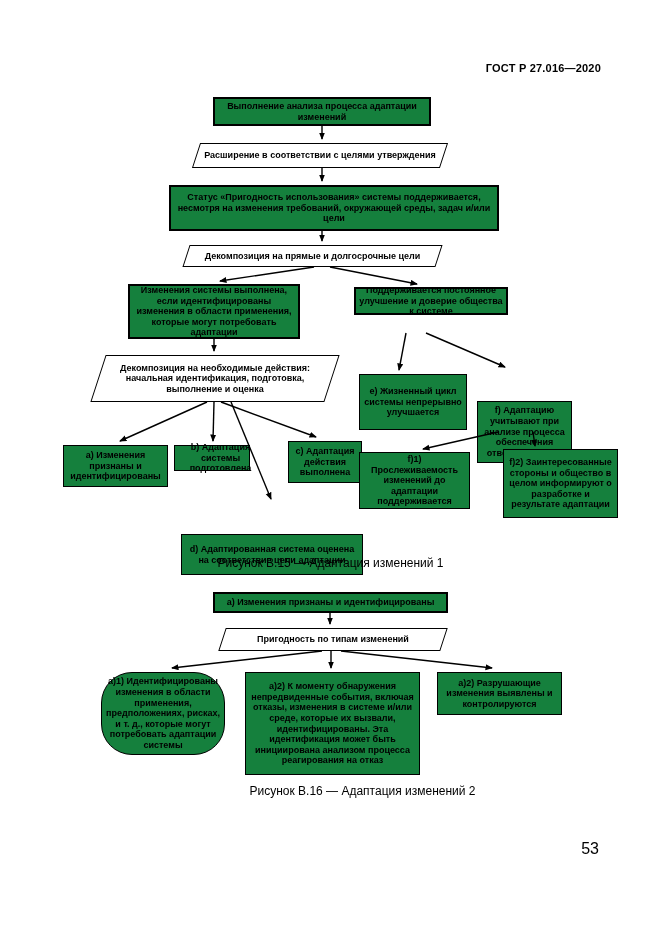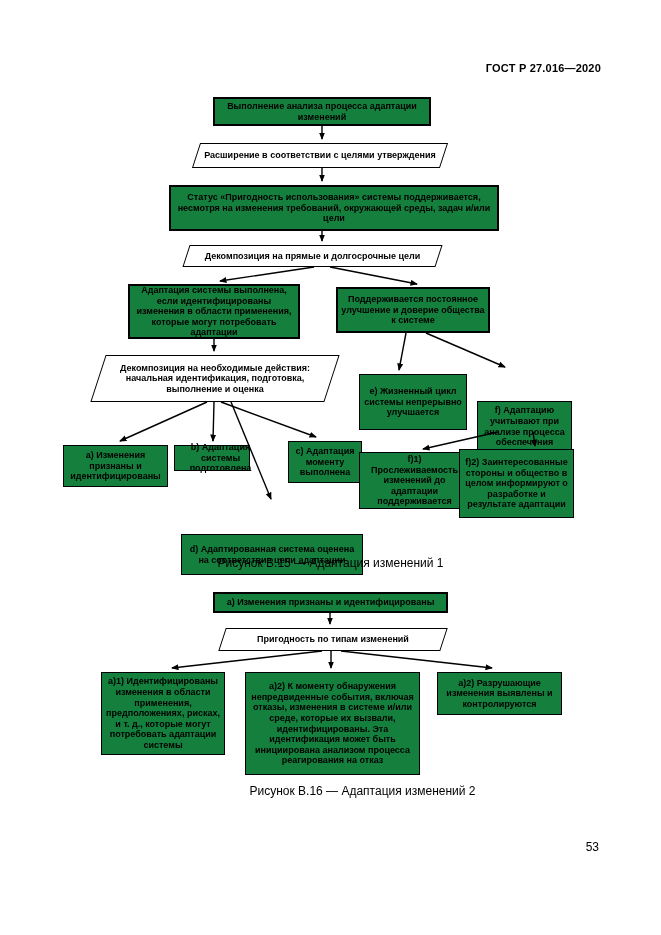--- a/index.html
+++ b/index.html
@@ -11,21 +11,21 @@
     font-family:"Liberation Sans", sans-serif;
     color:#000;
     overflow:hidden;
   }
   .hdr{
     position:absolute; top:62px; right:60px;
     font-size:11px; font-weight:bold; letter-spacing:.2px;
   }
   .pageno{
     position:absolute; top:840px; right:62px;
-    font-size:12px;
+    font-size:16px;
   }
   .box{
     position:absolute;
     border:1.5px solid #000;
     background:#15803d;
     display:flex; align-items:center; justify-content:center;
     text-align:center;
     font-size:9px; font-weight:bold; line-height:1.18;
     padding:2px 3px; box-sizing:border-box;
   }
@@ -67,55 +67,55 @@
     <div class="ptext">Расширение в соответствии с целями утверждения</div>
   </div>
 
   <div class="box thick" style="left:169px;top:185px;width:330px;height:46px;">Статус «Пригодность использования» системы поддерживается, несмотря на изменения требований, окружающей среды, задач и/или цели</div>
 
   <div class="para" style="left:180px;top:245px;width:265px;height:22px;">
     <div class="skew"></div>
     <div class="ptext">Декомпозиция на прямые и долгосрочные цели</div>
   </div>
 
-  <div class="box thick" style="left:128px;top:284px;width:172px;height:55px;">Адаптация системы выполнена, если идентифицированы изменения в области применения, которые могут потребовать адаптации</div>
+  <div class="box thick" style="left:128px;top:284px;width:172px;height:55px;">Изменения системы выполнена, если идентифицированы изменения в области применения, которые могут потребовать адаптации</div>
 
-  <div class="box thick" style="left:336px;top:287px;width:154px;height:46px;">Поддерживается постоянное улучшение и доверие общества к системе</div>
+  <div class="box thick" style="left:354px;top:287px;width:154px;height:28px;">Поддерживается постоянное улучшение и доверие общества к системе</div>
 
   <div class="para" style="left:92px;top:355px;width:246px;height:47px;">
     <div class="skew"></div>
     <div class="ptext">Декомпозиция на необходимые действия: начальная идентификация, подготовка, выполнение и оценка</div>
   </div>
 
   <div class="box" style="left:63px;top:445px;width:105px;height:42px;">а) Изменения признаны и идентифицированы</div>
 
   <div class="box" style="left:174px;top:445px;width:76px;height:26px;padding-left:20px;">b) Адаптация системы подготовлена</div>
 
-  <div class="box" style="left:288px;top:441px;width:74px;height:42px;">с) Адаптация моменту выполнена</div>
+  <div class="box" style="left:288px;top:441px;width:74px;height:42px;">с) Адаптация действия выполнена</div>
 
   <div class="box" style="left:181px;top:503px;width:182px;height:41px;margin-top:31px;">d) Адаптированная система оценена на соответствие цели адаптации</div>
 
   <div class="box" style="left:359px;top:374px;width:108px;height:56px;">е) Жизненный цикл системы непрерывно улучшается</div>
 
   <div class="box" style="left:477px;top:370px;width:95px;height:62px;margin-top:31px;">f) Адаптацию учитывают при анализе процесса обеспечения ответственности</div>
 
   <div class="box" style="left:359px;top:452px;width:111px;height:57px;">f)1) Прослеживаемость изменений до адаптации поддерживается</div>
 
-  <div class="box" style="left:459px;top:449px;width:115px;height:69px;">f)2) Заинтересованные стороны и общество в целом информируют о разработке и результате адаптации</div>
+  <div class="box" style="left:503px;top:449px;width:115px;height:69px;">f)2) Заинтересованные стороны и общество в целом информируют о разработке и результате адаптации</div>
 
   <div class="caption" style="top:556px;">Рисунок В.15 — Адаптация изменений 1</div>
 
   <div class="box thick" style="left:213px;top:592px;width:235px;height:21px;">а) Изменения признаны и идентифицированы</div>
 
   <div class="para" style="left:216px;top:628px;width:234px;height:23px;">
     <div class="skew"></div>
     <div class="ptext">Пригодность по типам изменений</div>
   </div>
 
-  <div class="box" style="left:101px;top:672px;width:124px;height:83px;">а)1) Идентифицированы изменения в области применения, предположениях, рисках, и т. д., которые могут потребовать адаптации системы</div>
+  <div class="box" style="left:101px;top:672px;width:124px;height:83px;border-radius:31px;">а)1) Идентифицированы изменения в области применения, предположениях, рисках, и т. д., которые могут потребовать адаптации системы</div>
 
   <div class="box" style="left:245px;top:672px;width:175px;height:103px;">а)2) К моменту обнаружения непредвиденные события, включая отказы, изменения в системе и/или среде, которые их вызвали, идентифицированы. Эта идентификация может быть инициирована анализом процесса реагирования на отказ</div>
 
   <div class="box" style="left:437px;top:672px;width:125px;height:43px;">а)2) Разрушающие изменения выявлены и контролируются</div>
 
   <div class="caption" style="top:784px;margin-left:32px;">Рисунок В.16 — Адаптация изменений 2</div>
 
   <div class="pageno">53</div>
 
   <svg class="arrows" width="661" height="935" viewBox="0 0 661 935">

